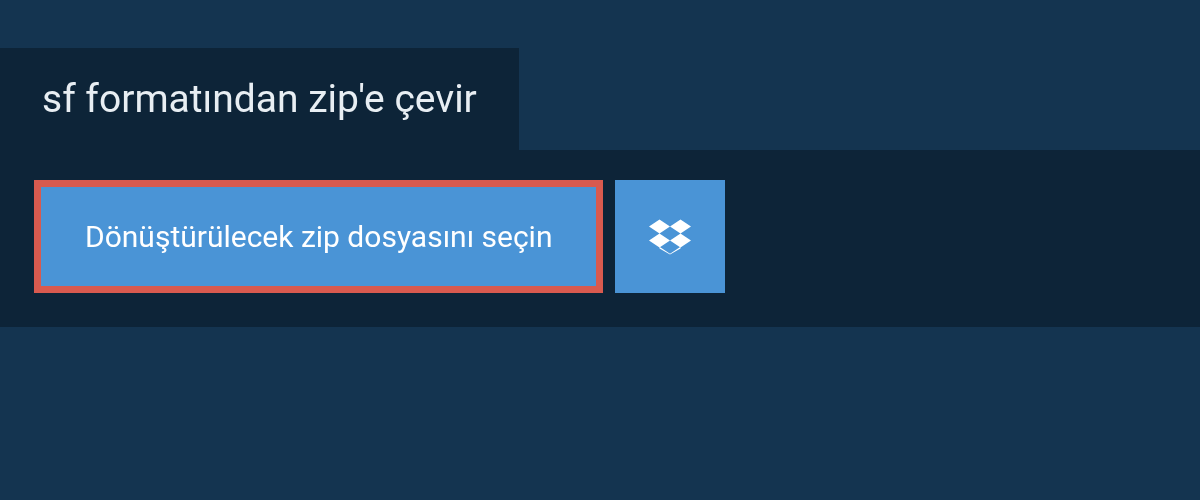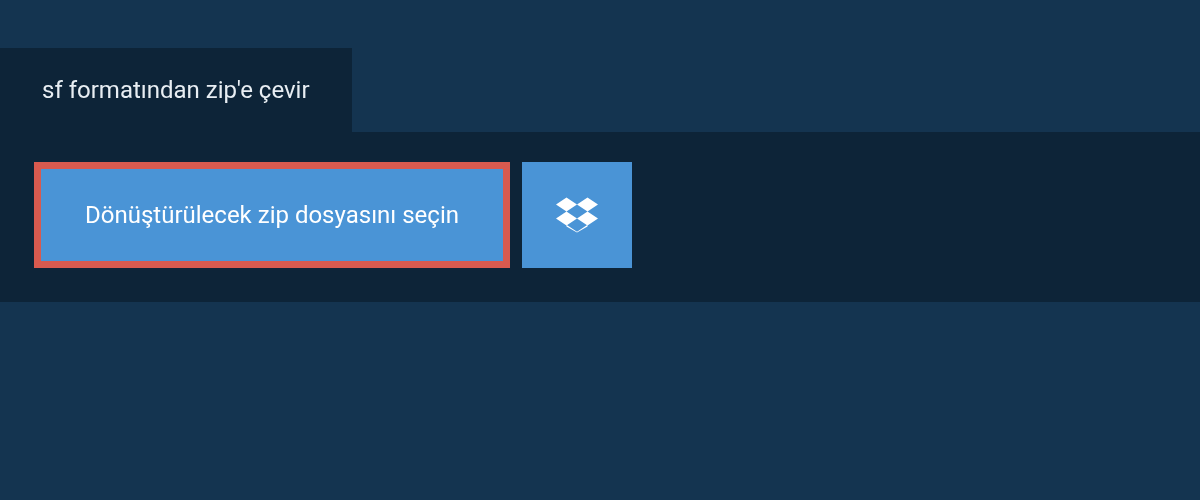--- a/index.html
+++ b/index.html
@@ -14,39 +14,39 @@
       font-family: -apple-system, BlinkMacSystemFont, "Segoe UI", Roboto, Helvetica, Arial, sans-serif;
       overflow: hidden;
     }
     .tab-container {
       margin-top: 48px;
     }
     .tab {
       display: inline-block;
       background: #0d2438;
       color: #e8eef3;
-      font-size: 24px;
+      font-size: 39px;
       font-weight: 400;
       padding: 28px 42px 28px 42px;
       cursor: pointer;
     }
     .panel {
       background: #0d2438;
       padding: 30px 34px 34px 34px;
     }
     .button-row {
       display: flex;
       gap: 12px;
       align-items: stretch;
     }
     .select-file-button {
       background: #4a94d6;
       border: 7px solid #d85a4f;
       color: #ffffff;
-      font-size: 24px;
+      font-size: 30px;
       font-weight: 400;
       padding: 32px 44px;
       cursor: pointer;
       display: flex;
       align-items: center;
       justify-content: flex-end;
       white-space: nowrap;
     }
     .dropbox-button {
       background: #4a94d6;

